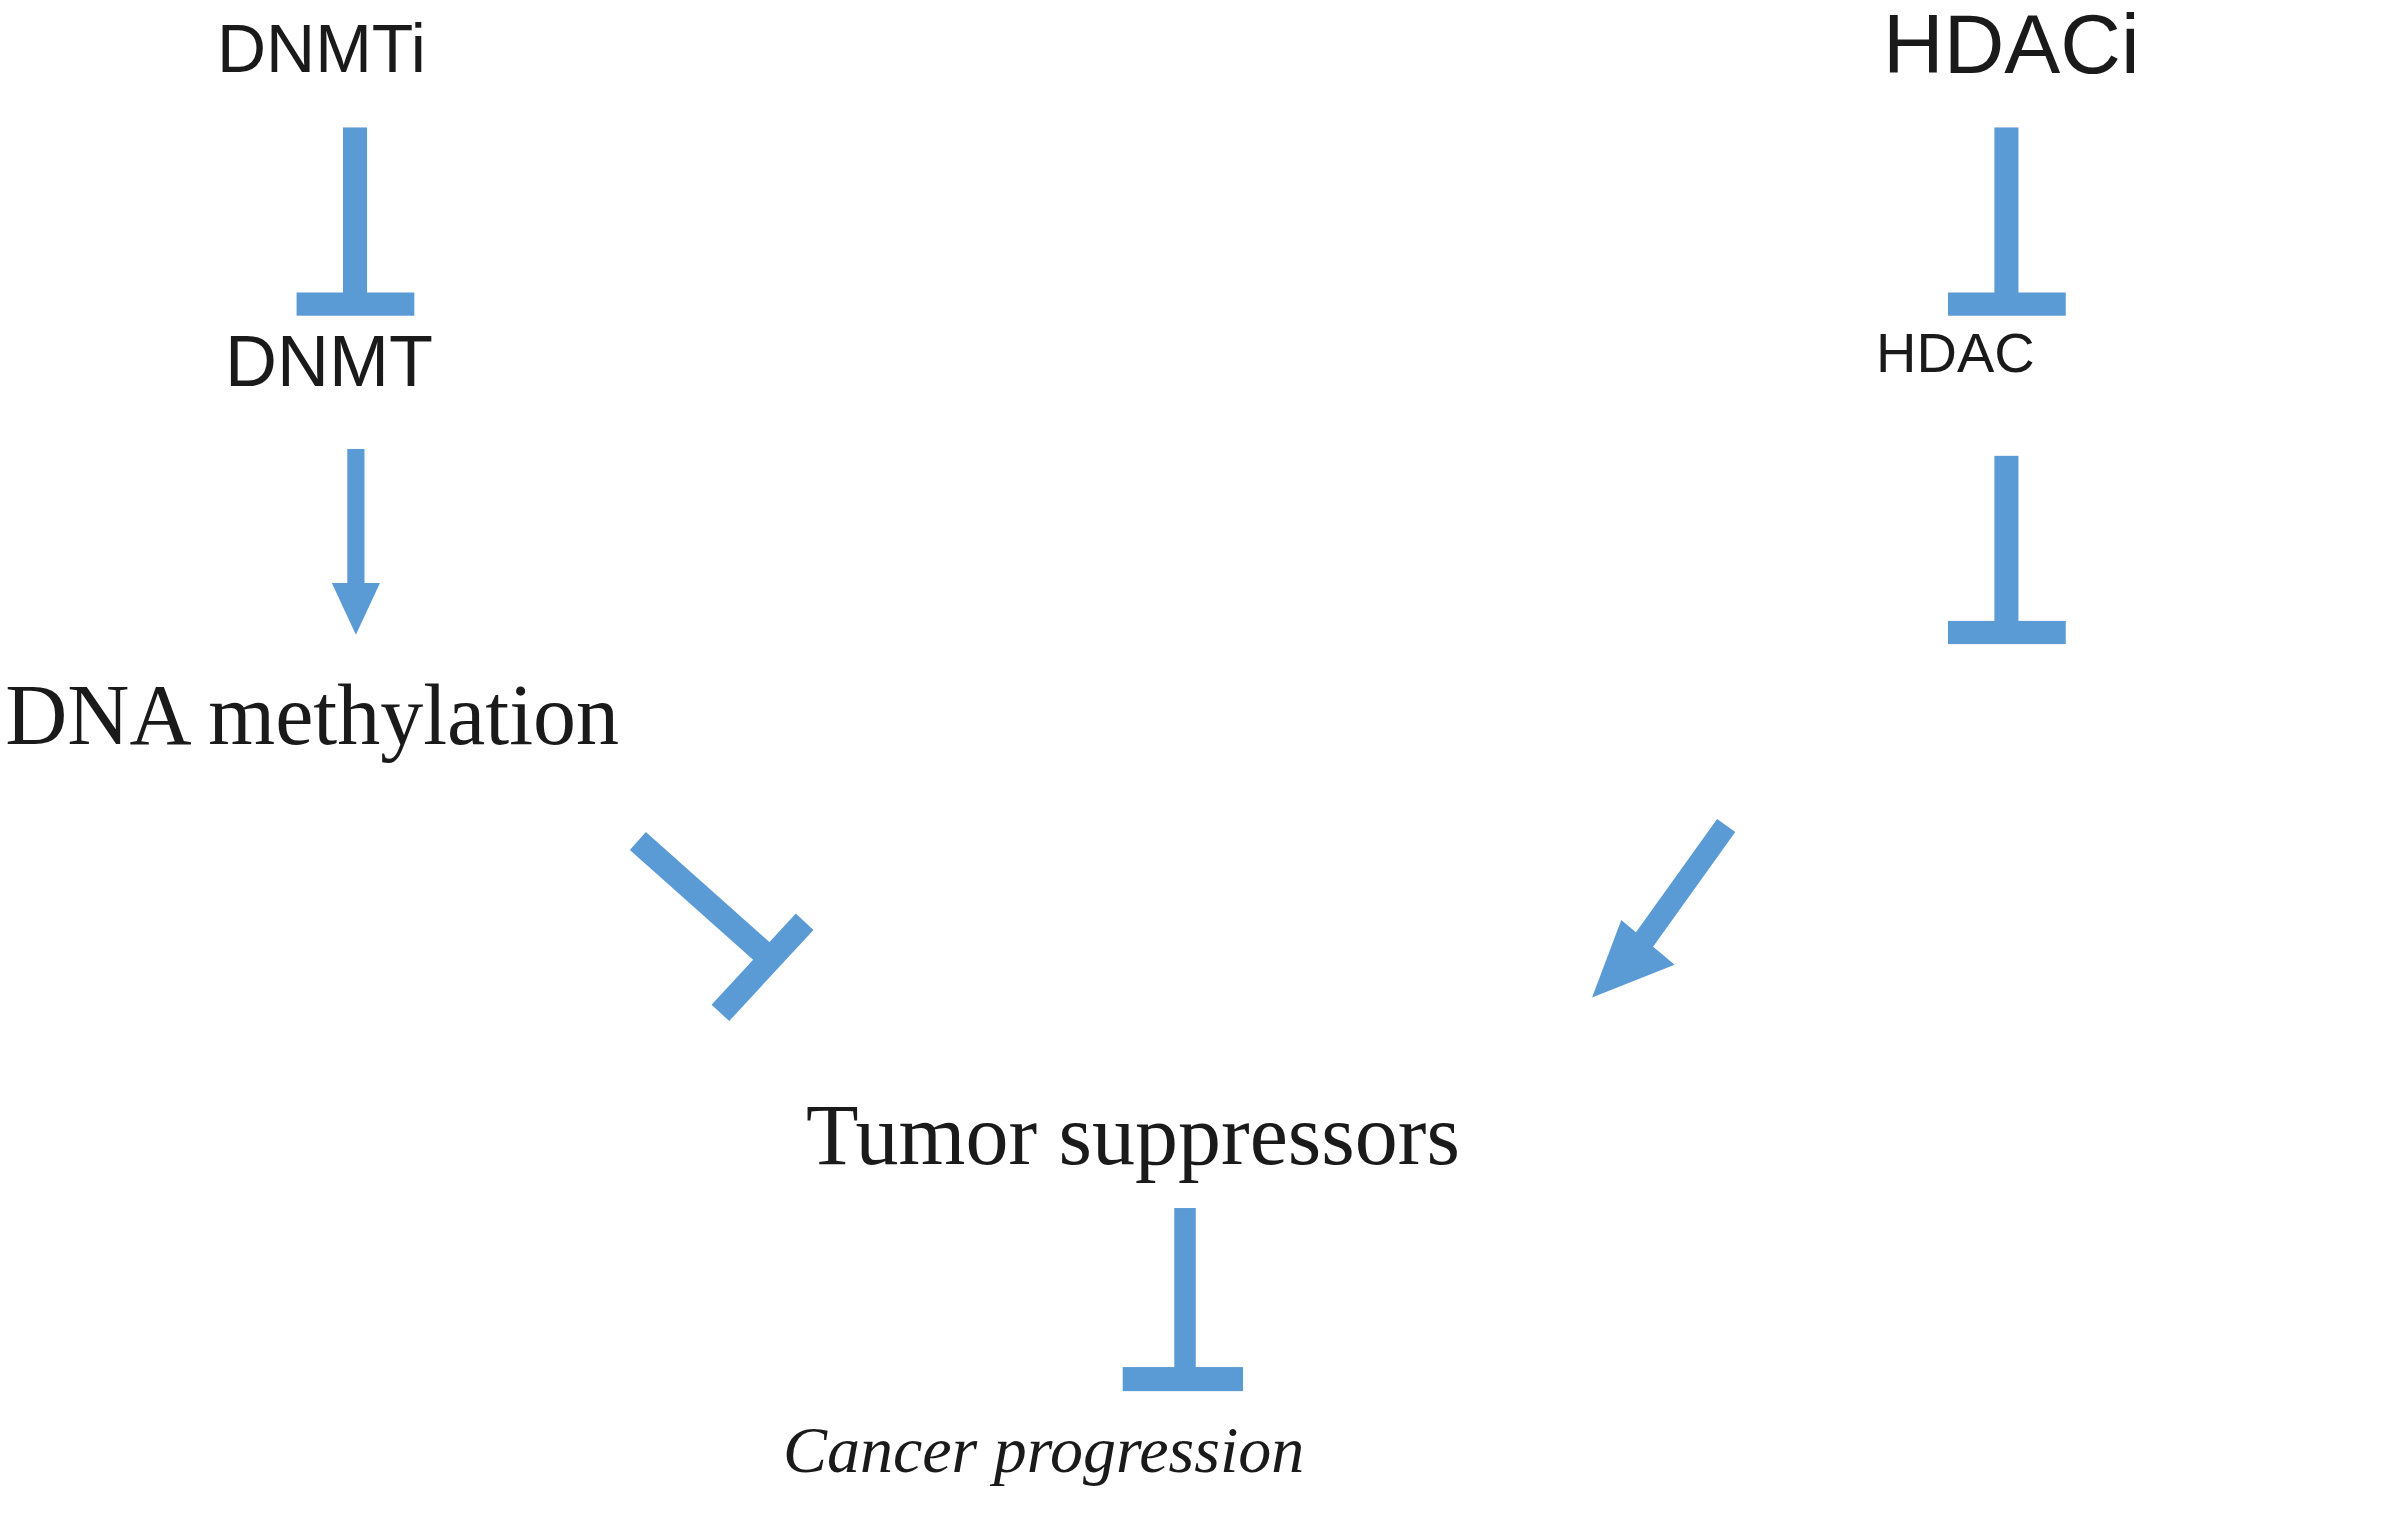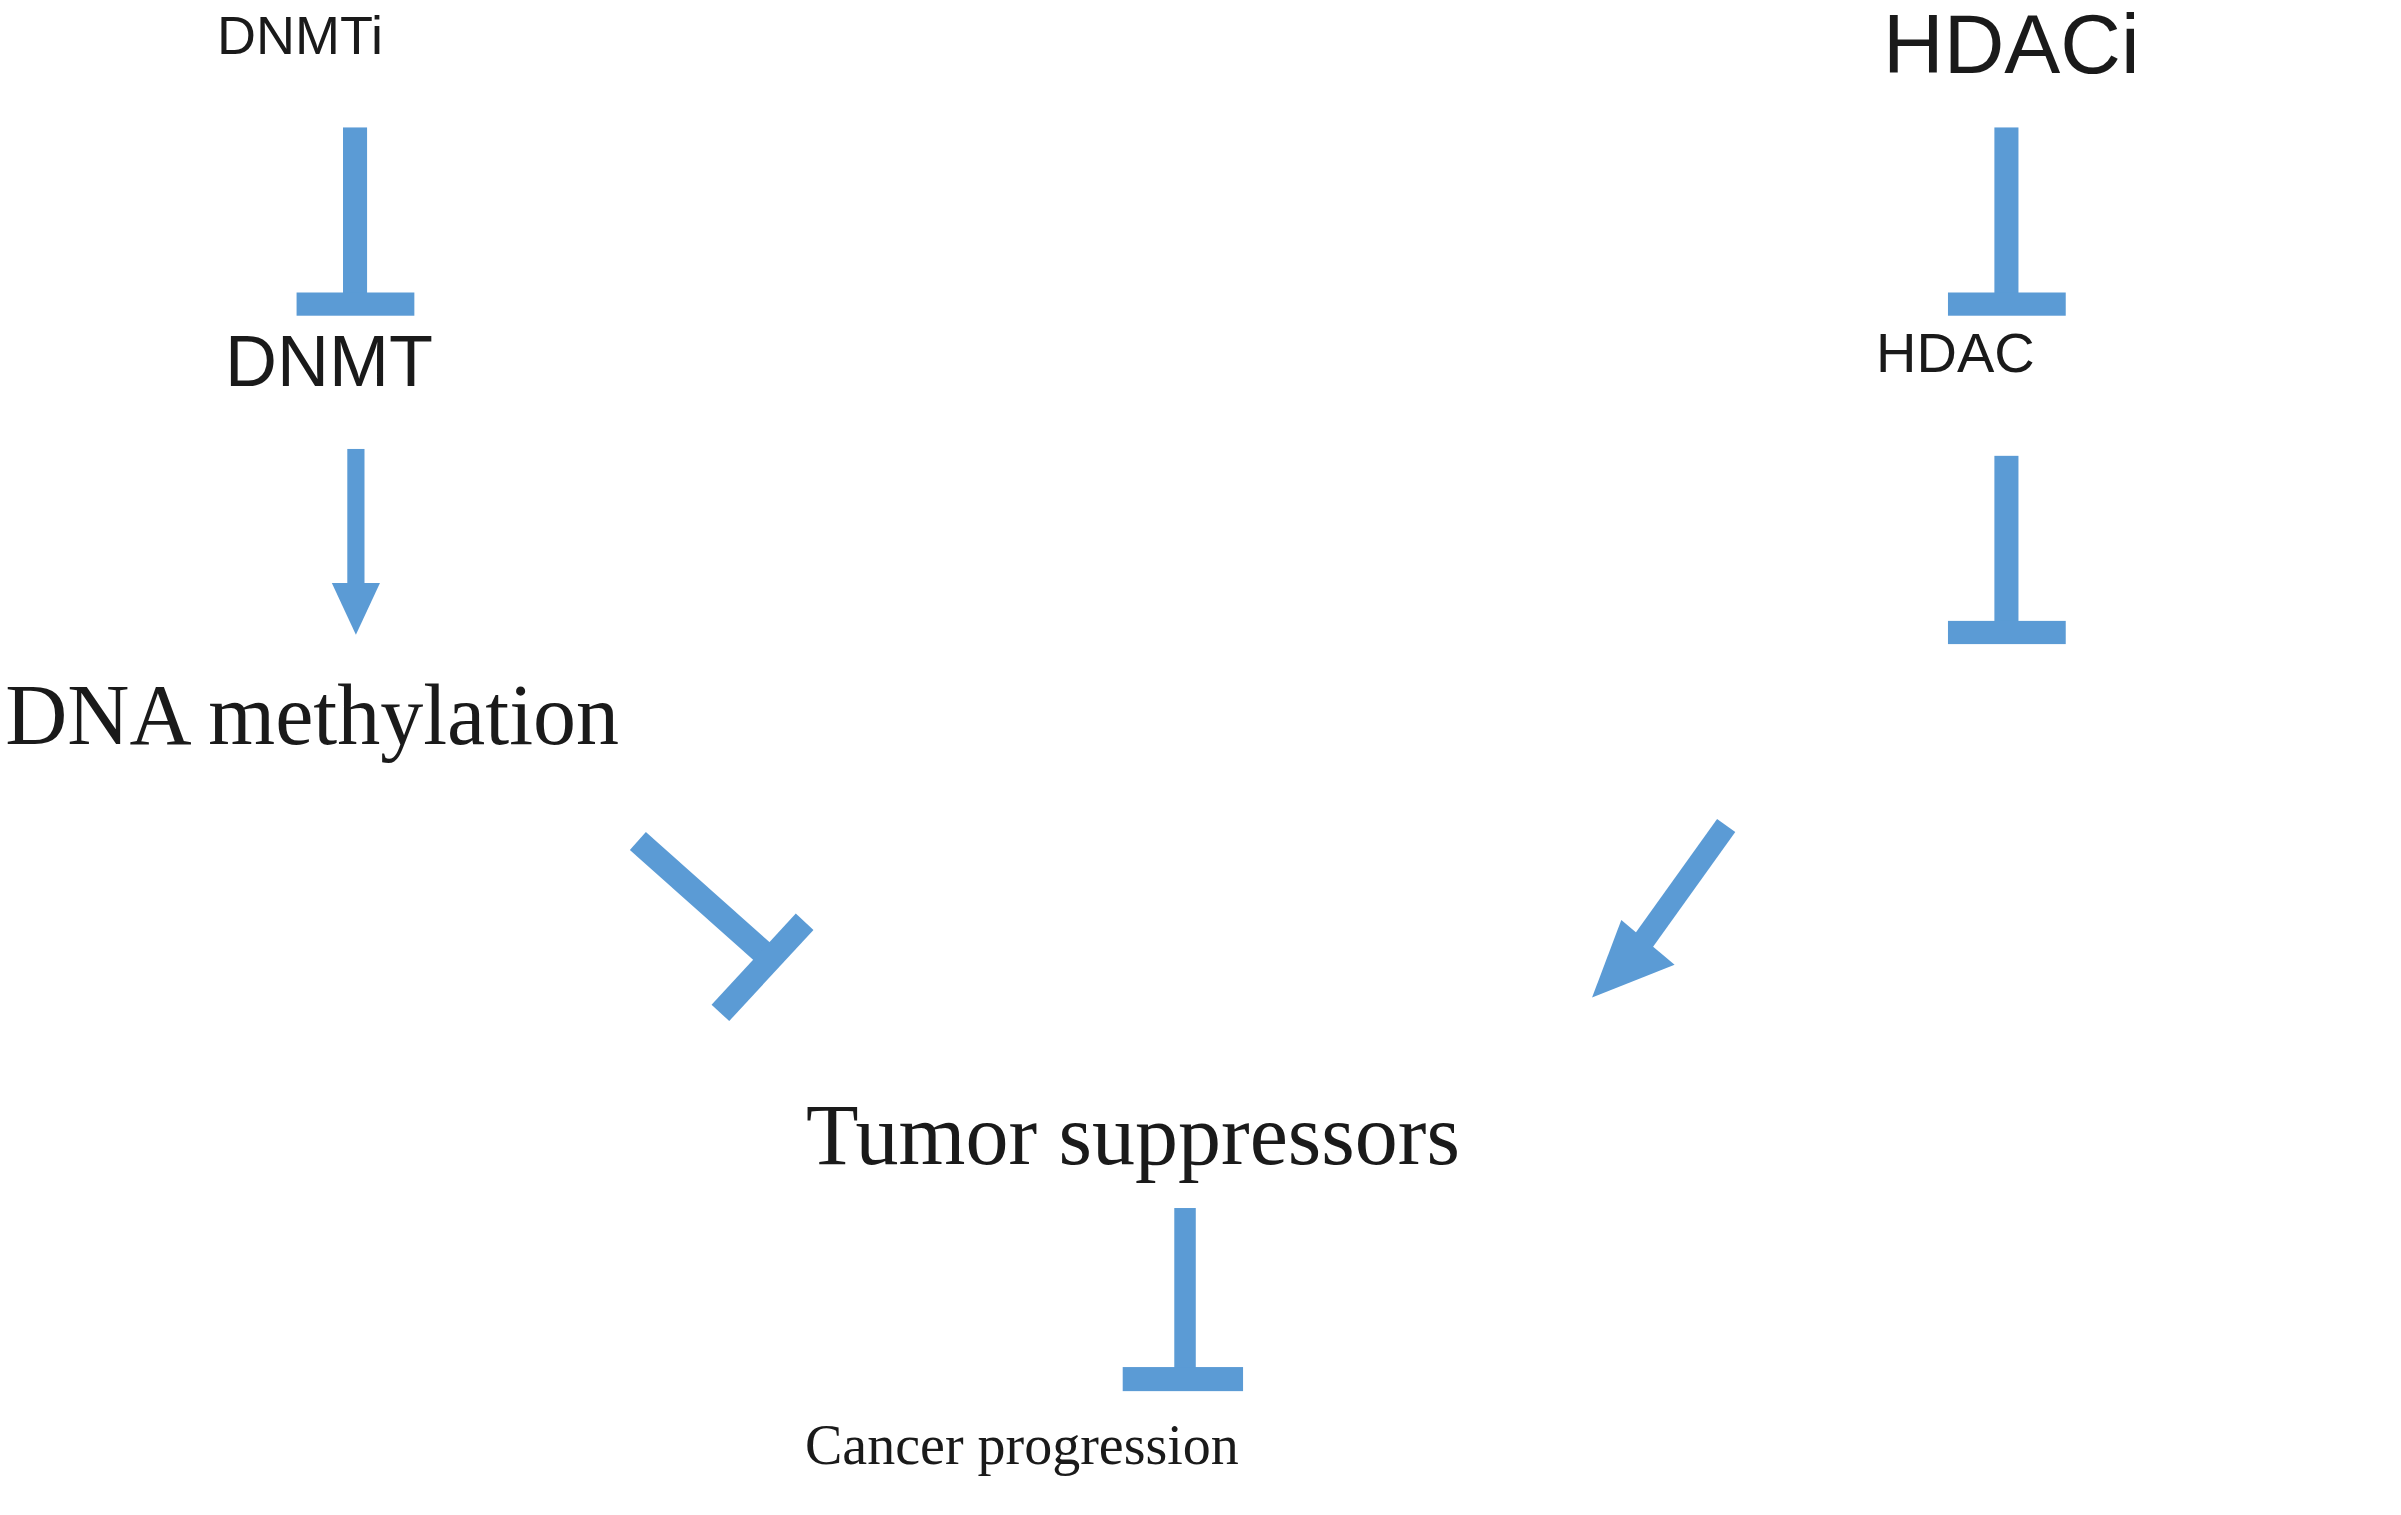--- a/index.html
+++ b/index.html
@@ -38,28 +38,28 @@
   .font-sans {
     font-family: "Liberation Sans", sans-serif;
     font-weight: 400;
   }
   .font-serif {
     font-family: "Liberation Serif", serif;
     font-weight: 400;
     text-align: right;
   }
   
-  #label-dnmti      { left: 217px;  top: 8px;    font-size: 54px; }
+  #label-dnmti      { left: 217px;  top: 14px;    font-size: 68px; }
   #label-dnmt       { left: 225px;  top: 325px;  font-size: 72px; }
   #label-dna-meth   { left: 5.2px;    top: 672px;  font-size: 86px; }
   #label-hdaci      { left: 1883px; top: 1.7px;    font-size: 84px; }
   #label-hdac       { left: 1876px; top: 325px;  font-size: 56px; }
   #label-hist-acet  { left: 1623px; top: 672px;  font-size: 86px; }
   #label-tumor-sup  { left: 806px;  top: 1092px; font-size: 86px; }
-  #label-cancer-prog{ left: 805px;  top: 1417px; font-size: 56px; }
+  #label-cancer-prog{ left: 783px;  top: 1417px; font-size: 66px; font-style: italic; }
 </style>
 </head>
 <body>
 
 <div id="diagram-root">
 
   <svg id="diagram-svg" viewBox="0 0 2793 1763" xmlns="http://www.w3.org/2000/svg">
 
     <g>
       <rect x="399" y="148" width="28" height="200" fill="#5B9BD5"></rect>

